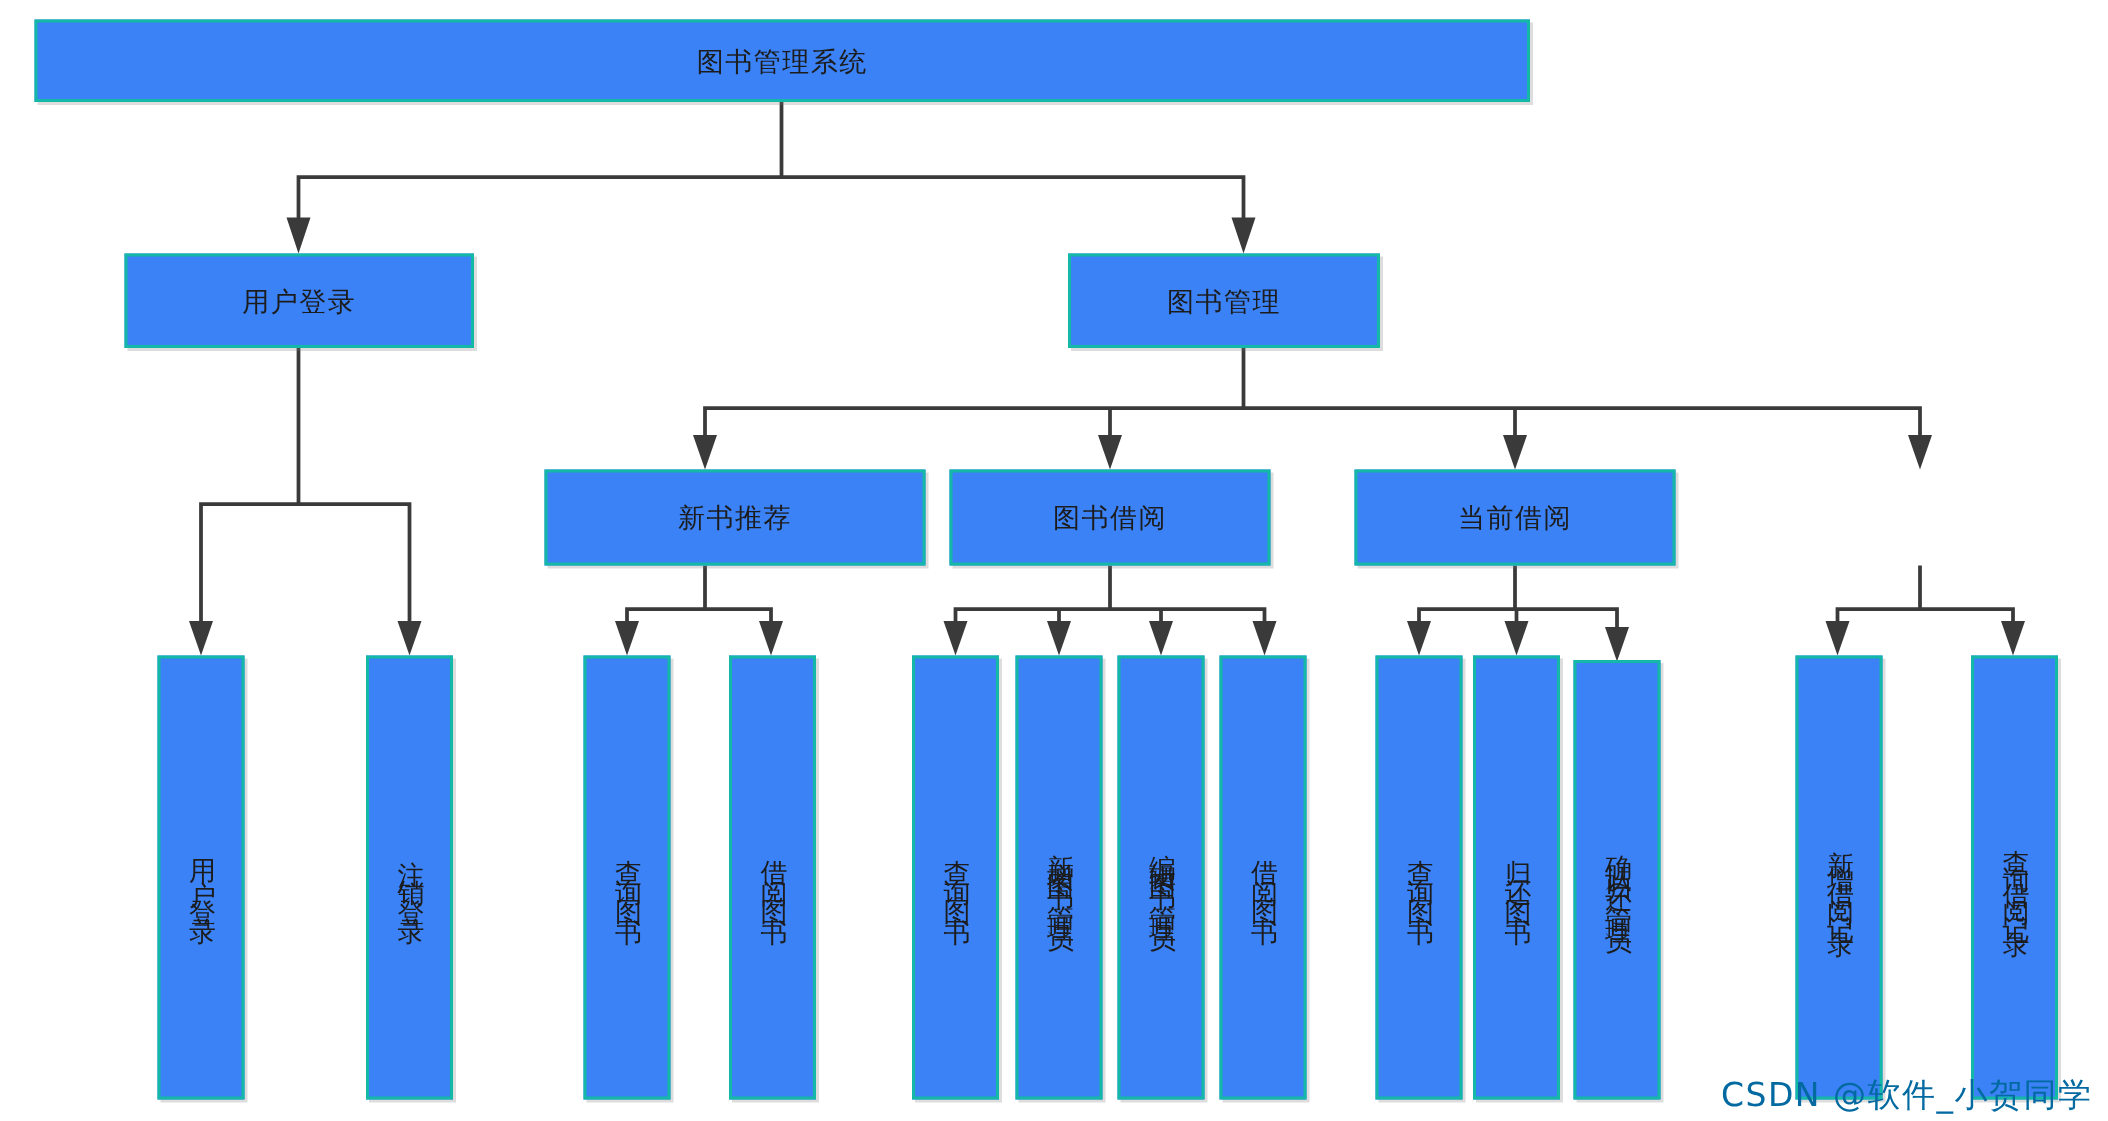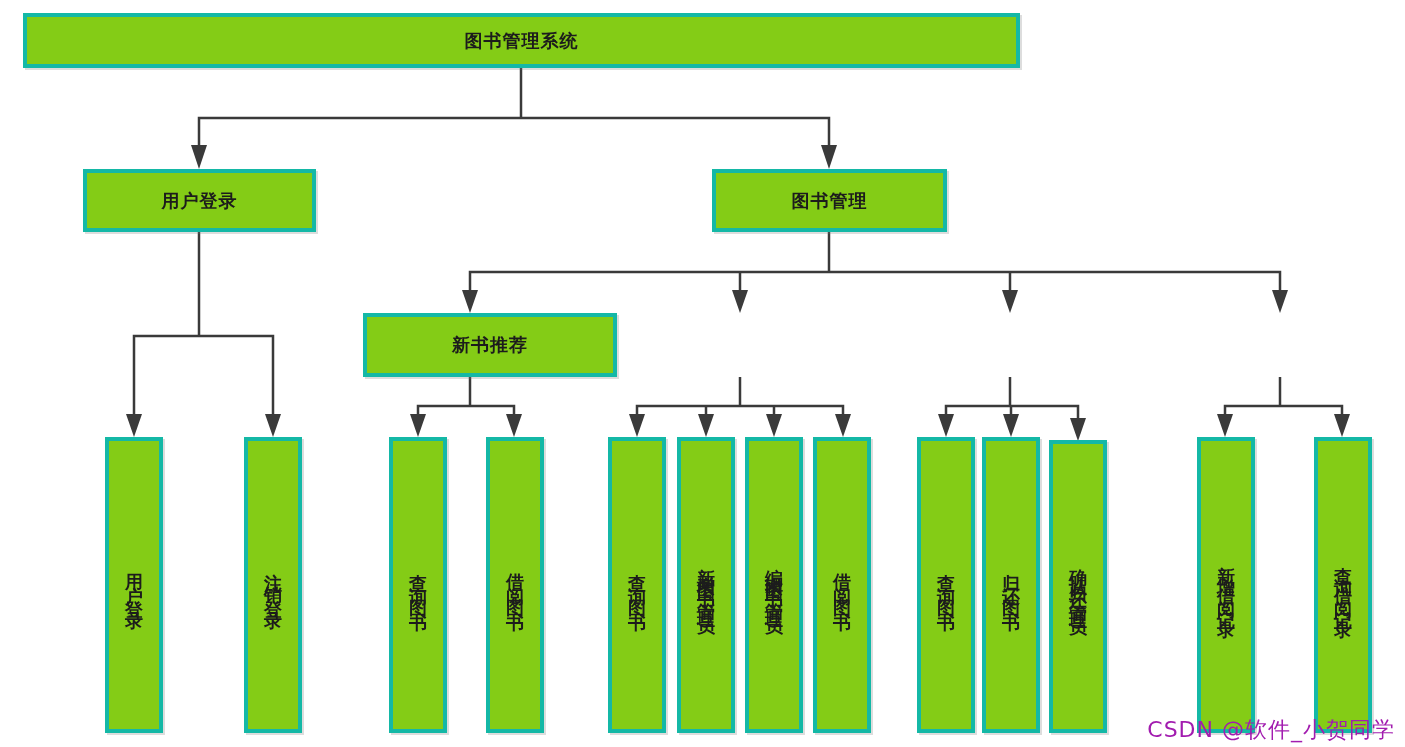--- a/index.html
+++ b/index.html
@@ -16,27 +16,26 @@
     position: absolute;
     left: 0; top: 0;
     width: 1405px; height: 747px;
     pointer-events: none;
   }
   .connectors path { stroke: #3a3a3a; stroke-width: 2.5; fill: none; }
   .connectors polygon { fill: #3a3a3a; stroke: none; }
   .node {
     position: absolute;
     box-sizing: border-box;
-    border: 4px solid #14b8a6;
-    background: #84cc16;
+    border: 2px solid #14b8a6;
+    background: #3b82f6;
     display: flex;
     align-items: center;
     justify-content: center;
     box-shadow: 2px 2px 0 rgba(120,120,120,0.25);
-    font-weight: bold;
   }
   .hnode {
     font-size: 18px;
     letter-spacing: 1px;
     white-space: nowrap;
   }
   .vnode {
     writing-mode: vertical-rl;
     font-size: 18px;
     line-height: 1;
@@ -45,21 +44,21 @@
     height: 296px;
   }
   .len4 { letter-spacing: 13px; }
   .len6 { letter-spacing: 11px; }
   .len9 { letter-spacing: 7px; }
   .watermark {
     position: absolute;
     right: 10px;
     bottom: 2px;
     font-size: 22px;
-    color: #a21caf;
+    color: #0369a1;
     letter-spacing: 1px;
     white-space: nowrap;
   }
 </style>
 </head>
 <body>
 
 <div class="canvas">
 
   <svg class="connectors" viewBox="0 0 1405 747" xmlns="http://www.w3.org/2000/svg">
@@ -114,25 +113,27 @@
       <path d="M1225 420 V406 H1342 V420"></path>
       <polygon points="1217,414 1233,414 1225,437"></polygon>
       <polygon points="1334,414 1350,414 1342,437"></polygon>
     </g>
   </svg>
 
   <div class="node hnode" style="left:23px; top:13px; width:997px; height:55px;">图书管理系统</div>
 
   <div class="node hnode" style="left:83px; top:169px; width:233px; height:63px;">用户登录</div>
 
-  <div class="node hnode" style="left:712px; top:169px; width:235px; height:63px;">图书管理</div>
+  <div class="node hnode" style="left:712px; top:169px; width:208px; height:63px;">图书管理</div>
 
   <div class="node hnode" style="left:363px; top:313px; width:254px; height:64px;">新书推荐</div>
 
+  <div class="node hnode" style="left:633px; top:313px; width:214px; height:64px;">图书借阅</div>
 
+  <div class="node hnode" style="left:903px; top:313px; width:214px; height:64px;">当前借阅</div>
 
 
   <div class="node vnode len4" style="left:105px;">用户登录</div>
 
   <div class="node vnode len4" style="left:244px;">注销登录</div>
 
   <div class="node vnode len4" style="left:389px;">查询图书</div>
 
   <div class="node vnode len4" style="left:486px;">借阅图书</div>
 

